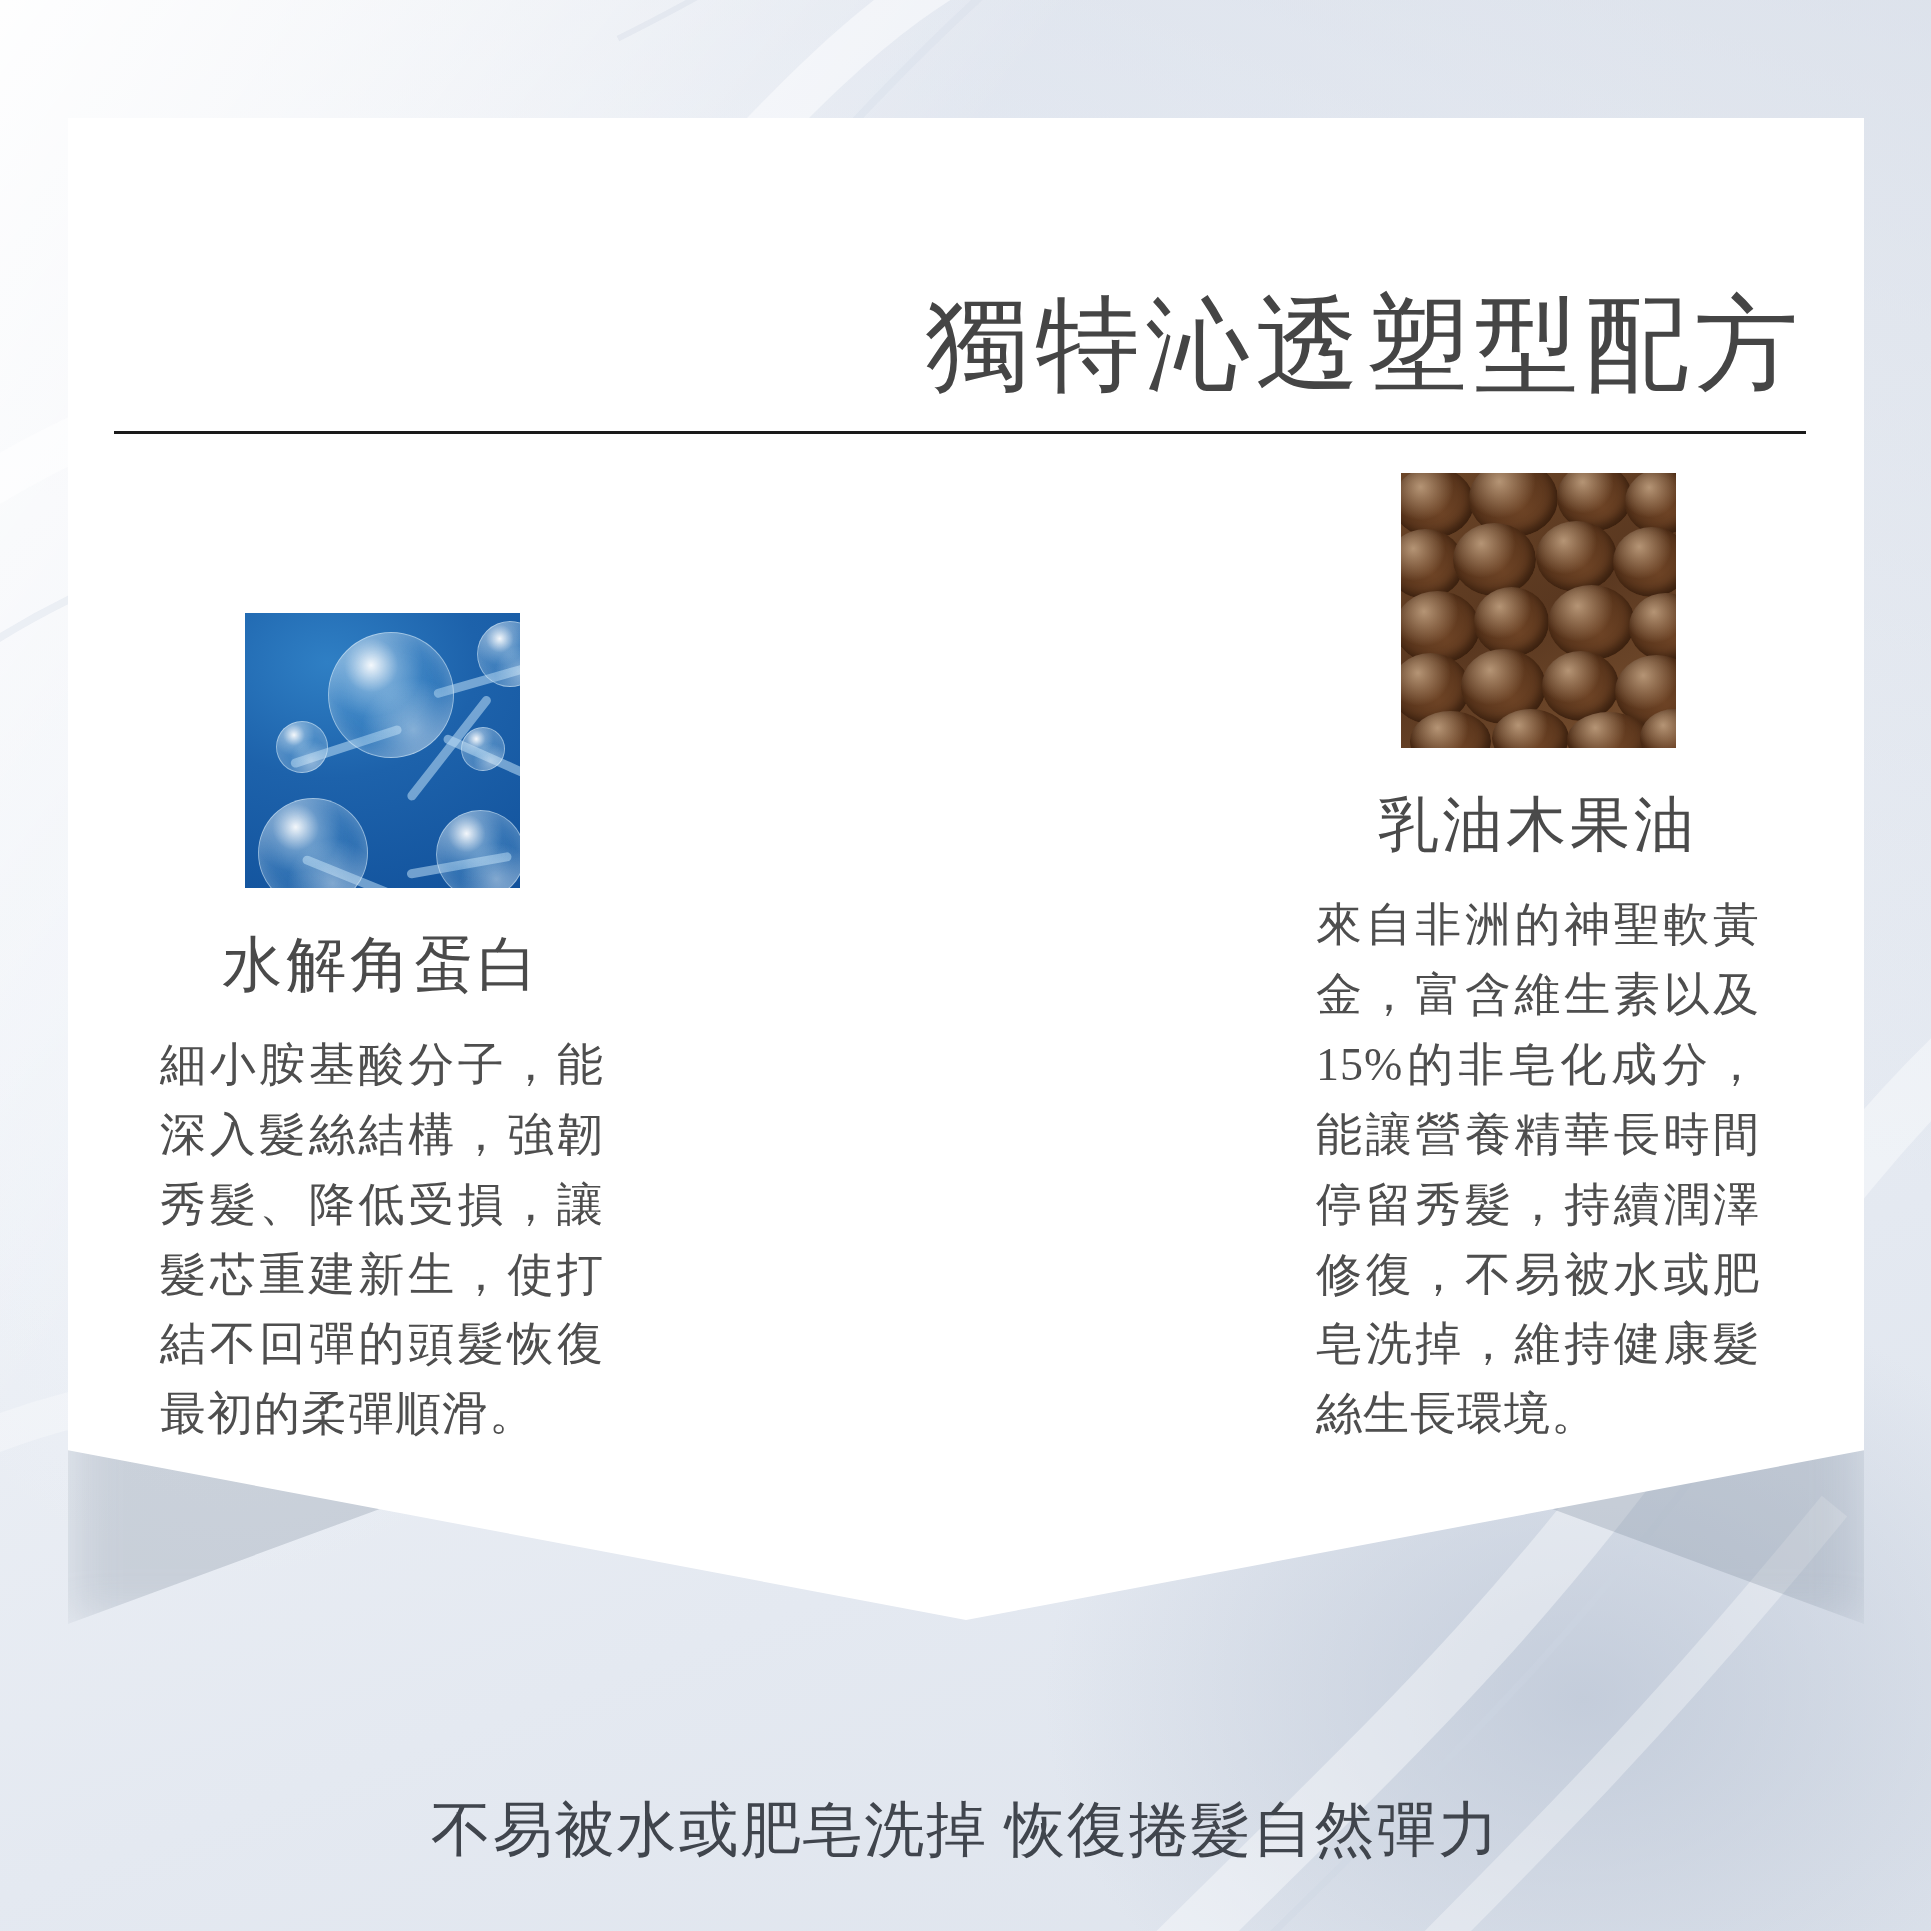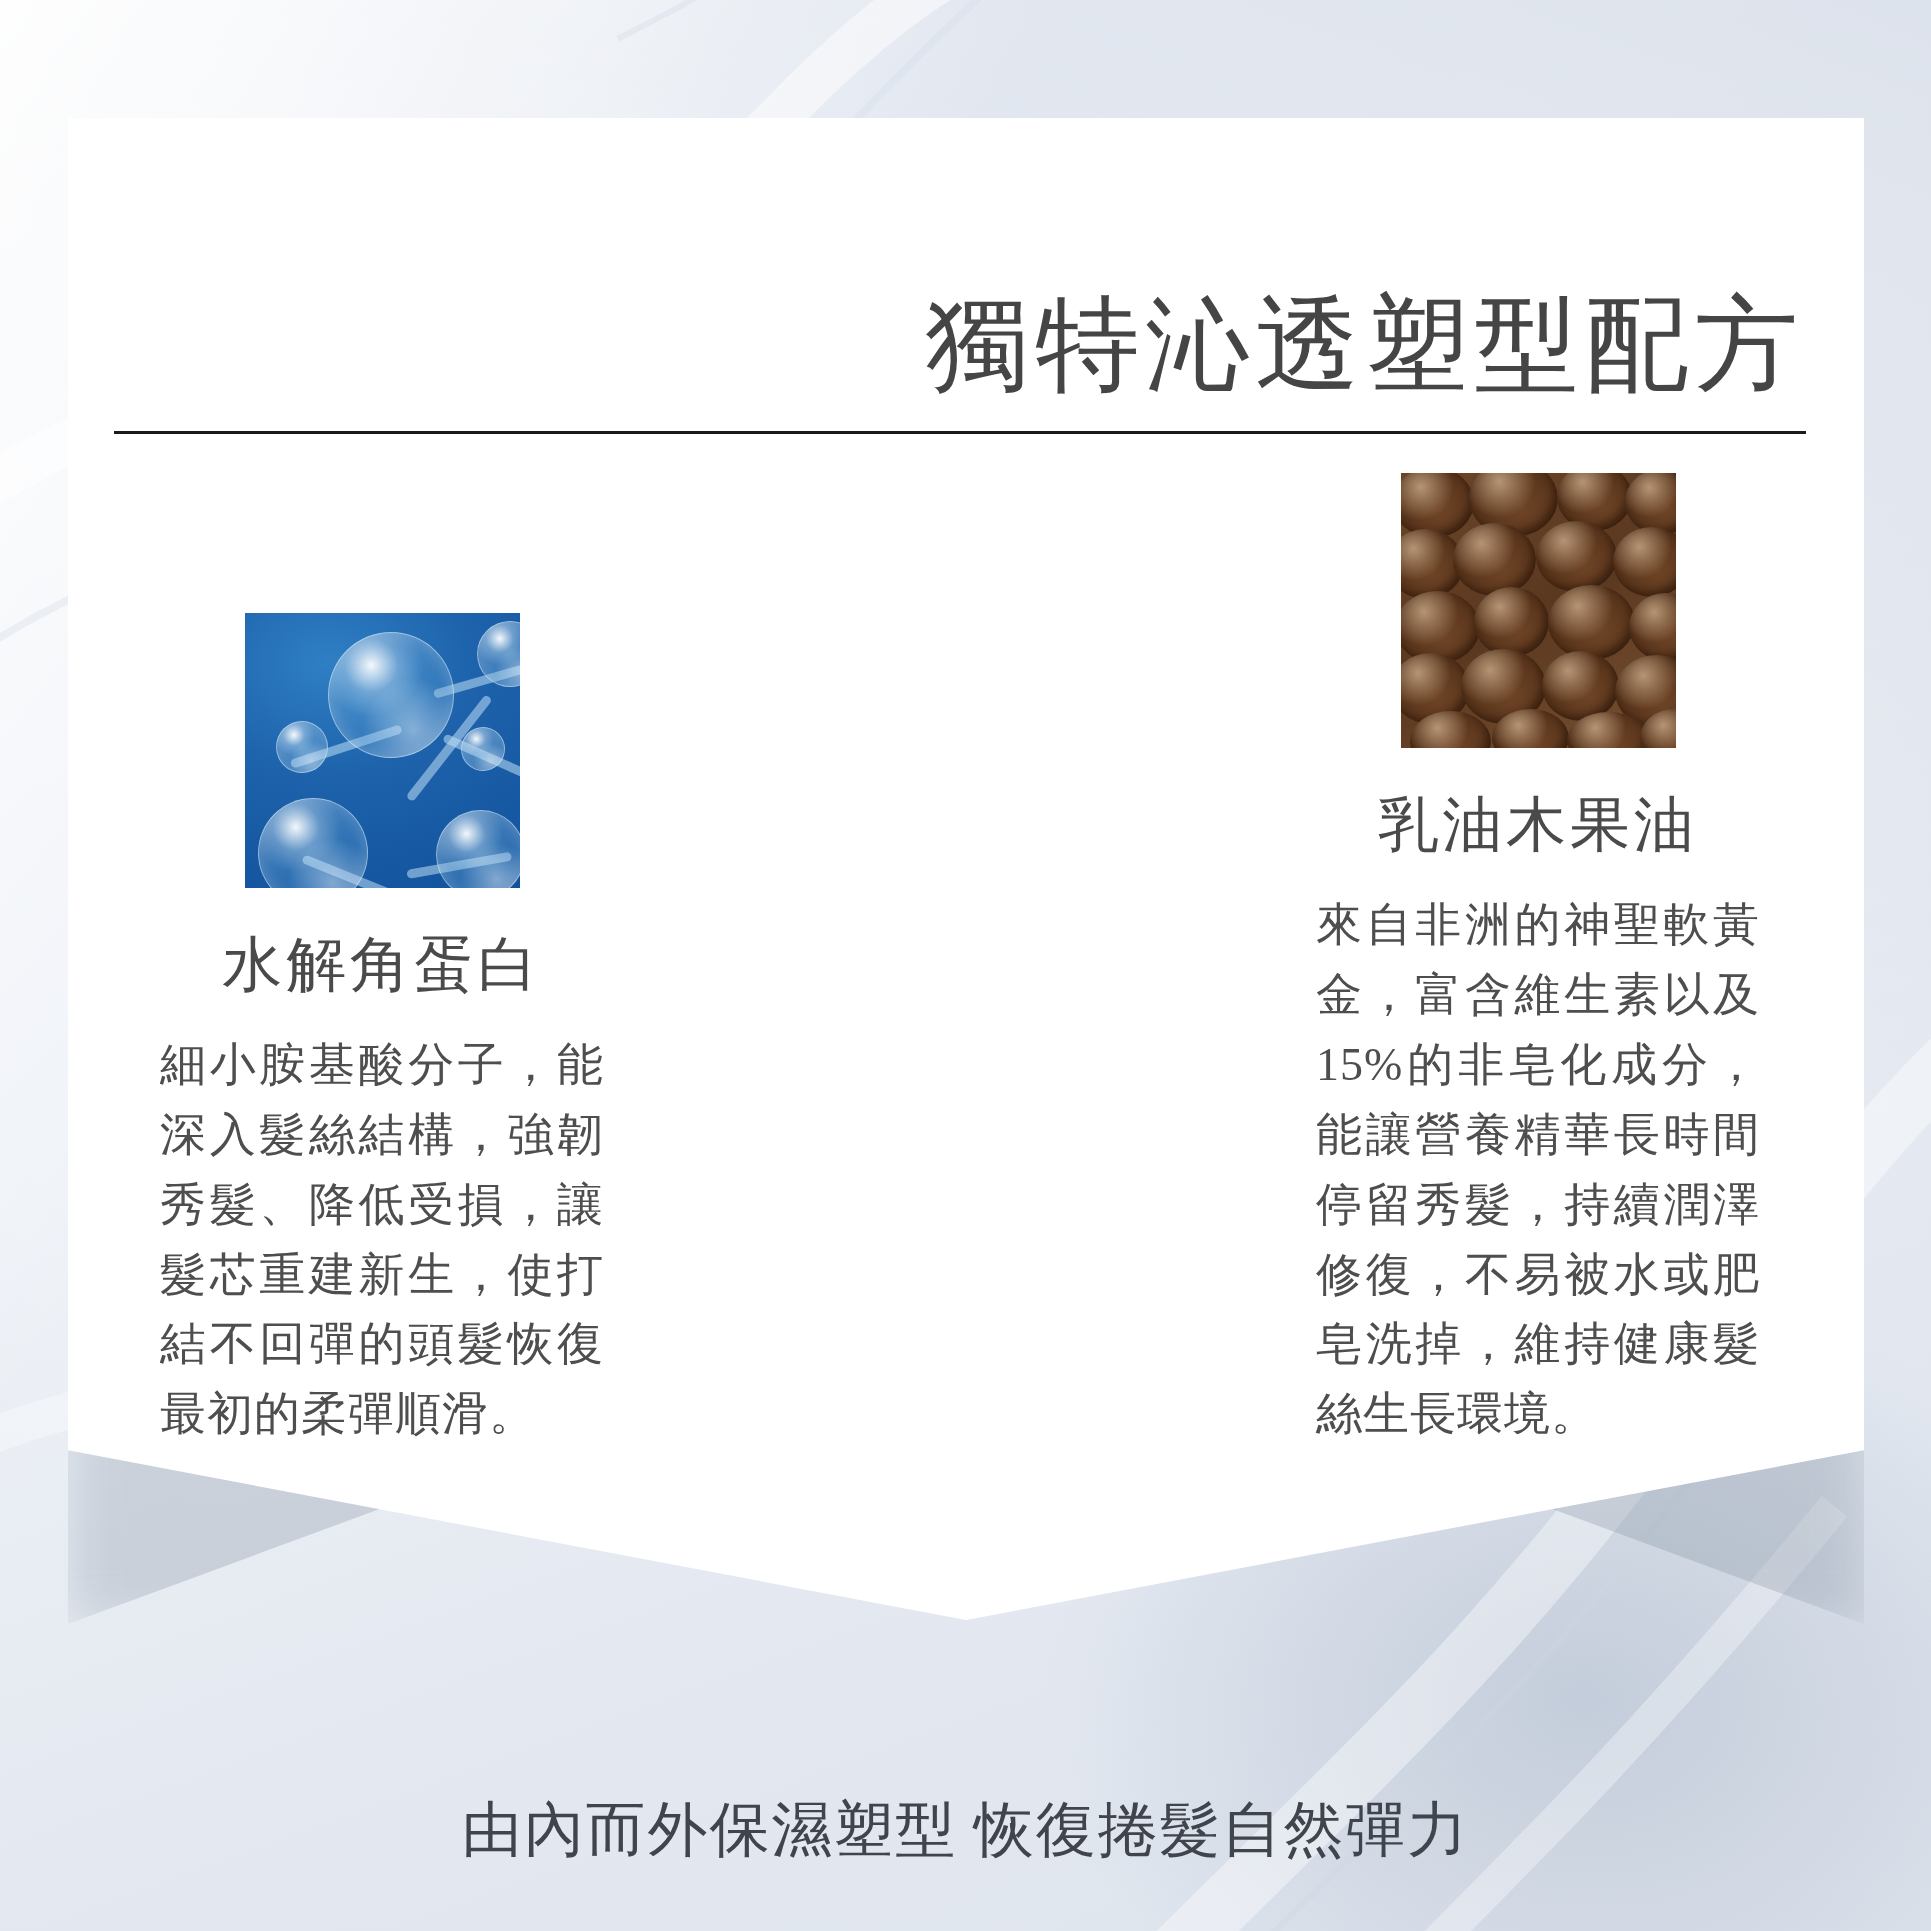--- a/index.html
+++ b/index.html
@@ -297,16 +297,16 @@
         <div class="nut" style="left:91px;  top:236px; width:77px;  height:58px;"></div>
         <div class="nut" style="left:166px; top:239px; width:83px;  height:56px;"></div>
         <div class="nut" style="left:239px; top:236px; width:68px;  height:58px;"></div>
       </div>
       <div class="card-title">乳油木果油</div>
       <p class="card-body">來自非洲的神聖軟黃金，富含維生素以及15%的非皂化成分，能讓營養精華長時間停留秀髮，持續潤澤修復，不易被水或肥皂洗掉，維持健康髮絲生長環境。</p>
     </div>
 
   </div>
 
-  <div class="footer">由內而外保濕塑型 恢復捲髮自然彈力</div>
+  <div class="footer">不易被水或肥皂洗掉 恢復捲髮自然彈力</div>
 
 </div>
 
 
 </body></html>

